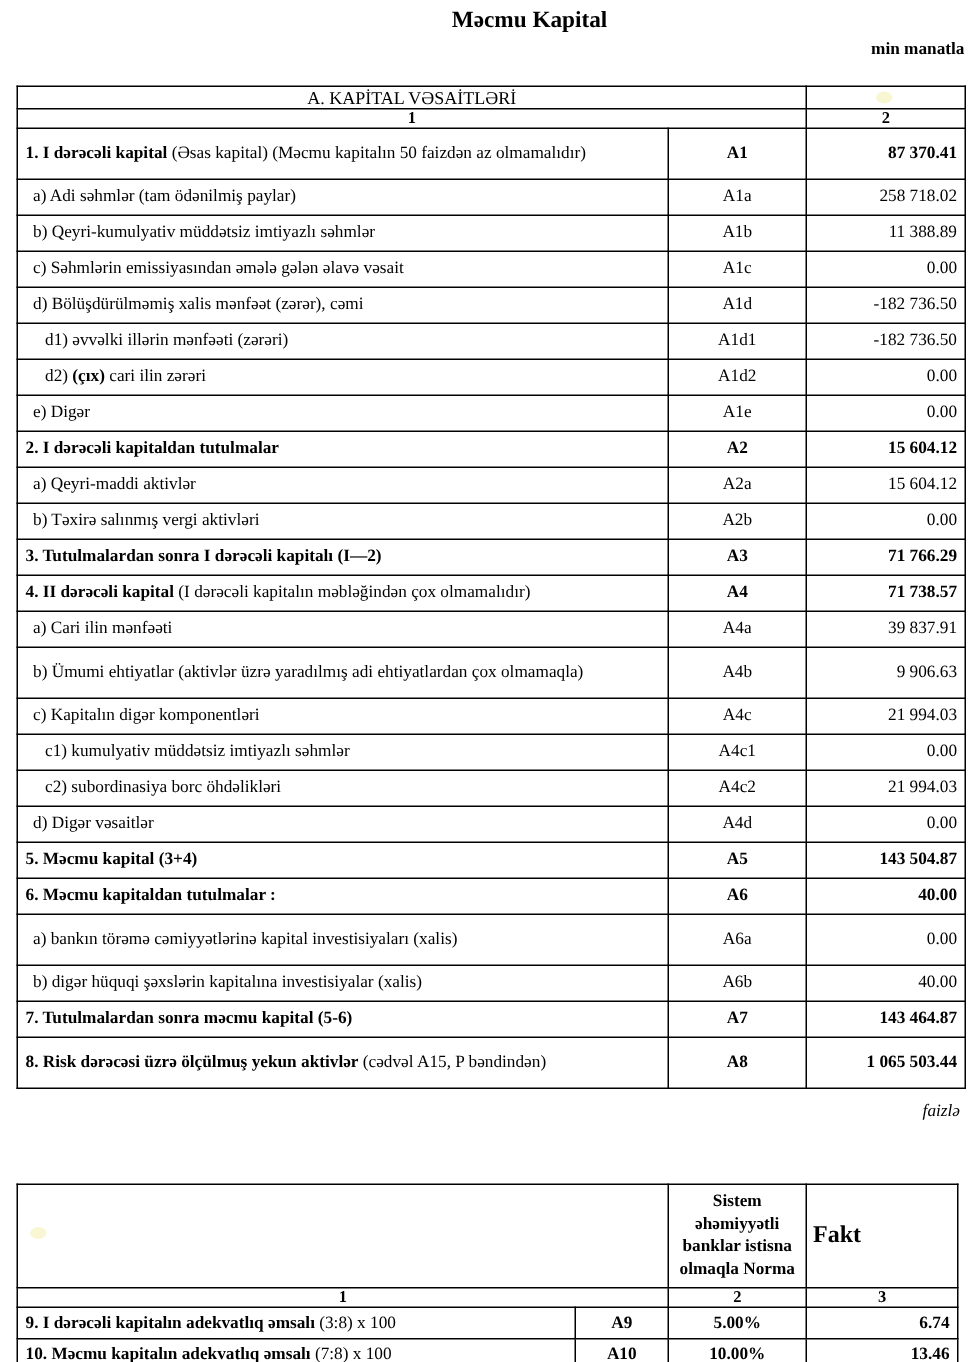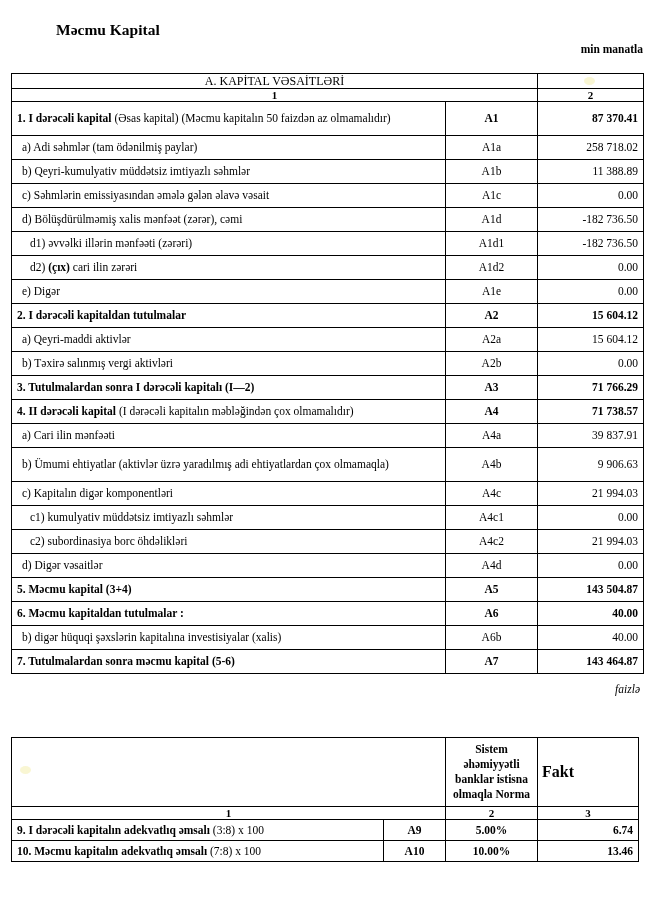--- a/index.html
+++ b/index.html
@@ -2,21 +2,21 @@
 <html><head>
 <meta charset="utf-8">
 <style>
   html, body { margin:0; padding:0; }
   body {
     width:650px; height:908px; background:#ffffff; color:#000;
     font-family:"Liberation Serif", serif;
     -webkit-font-smoothing:antialiased;
     position:relative; overflow:hidden;
   }
-  .title-wrap { padding-left:56px; padding-top:21px; }
+  .title-wrap { text-align:center; padding-left:56px; padding-top:5px; }
   .doc-title { font-size:15.5px; font-weight:700; }
   .doc-date  { font-size:13.5px; font-weight:700; margin-top:3px; }
   .unit-note {
     font-size:11.5px; font-weight:700; text-align:right;
     padding-right:7px; margin-top:4px; margin-bottom:18px;
   }
   table { border-collapse:collapse; margin-left:11px; table-layout:fixed; border:1px solid #000; }
   td { border:1px solid #000; padding:0 4px; font-size:11.5px; vertical-align:middle; line-height:1.25; }
   .t1 { width:632px; }
   .t2 { width:627px;margin-top:42px; }
@@ -174,29 +174,39 @@
       <tr class="section">
         <td class="label ind0"><span class="b">5. Məcmu kapital (3+4)</span></td>
         <td class="code">A5</td>
         <td class="value">143 504.87</td>
       </tr>
       <tr class="section">
         <td class="label ind0"><span class="b">6. Məcmu kapitaldan tutulmalar :</span></td>
         <td class="code">A6</td>
         <td class="value">40.00</td>
       </tr>
+      <tr class="tall">
+        <td class="label ind1"><span class="r">a)  bankın törəmə cəmiyyətlərinə kapital investisiyaları (xalis)</span></td>
+        <td class="code">A6a</td>
+        <td class="value">0.00</td>
+      </tr>
       <tr>
         <td class="label ind1"><span class="r">b)  digər hüquqi şəxslərin kapitalına investisiyalar (xalis)</span></td>
         <td class="code">A6b</td>
         <td class="value">40.00</td>
       </tr>
       <tr class="section">
         <td class="label ind0"><span class="b">7. Tutulmalardan  sonra məcmu kapital (5-6)</span></td>
         <td class="code">A7</td>
         <td class="value">143 464.87</td>
+      </tr>
+      <tr class="section tall">
+        <td class="label ind0"><span class="b">8. Risk dərəcəsi üzrə ölçülmuş  yekun aktivlər</span><span class="r">  (cədvəl A15, P bəndindən)</span></td>
+        <td class="code">A8</td>
+        <td class="value">1 065 503.44</td>
       </tr>
     </tbody>
 </table>
 
 <div class="percent-note">faizlə</div>
 
 <table class="t2">
   <colgroup>
       <col style="width:372px">
       <col style="width:62px">

